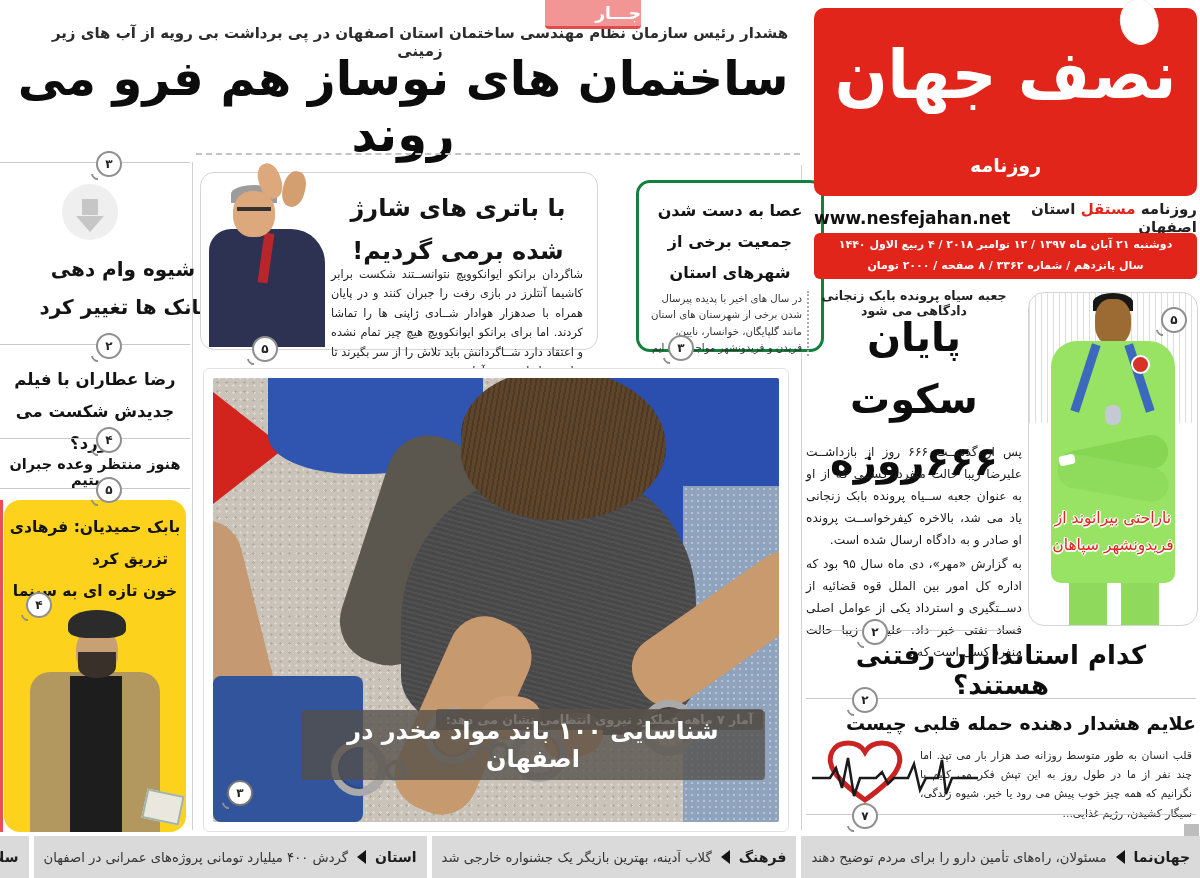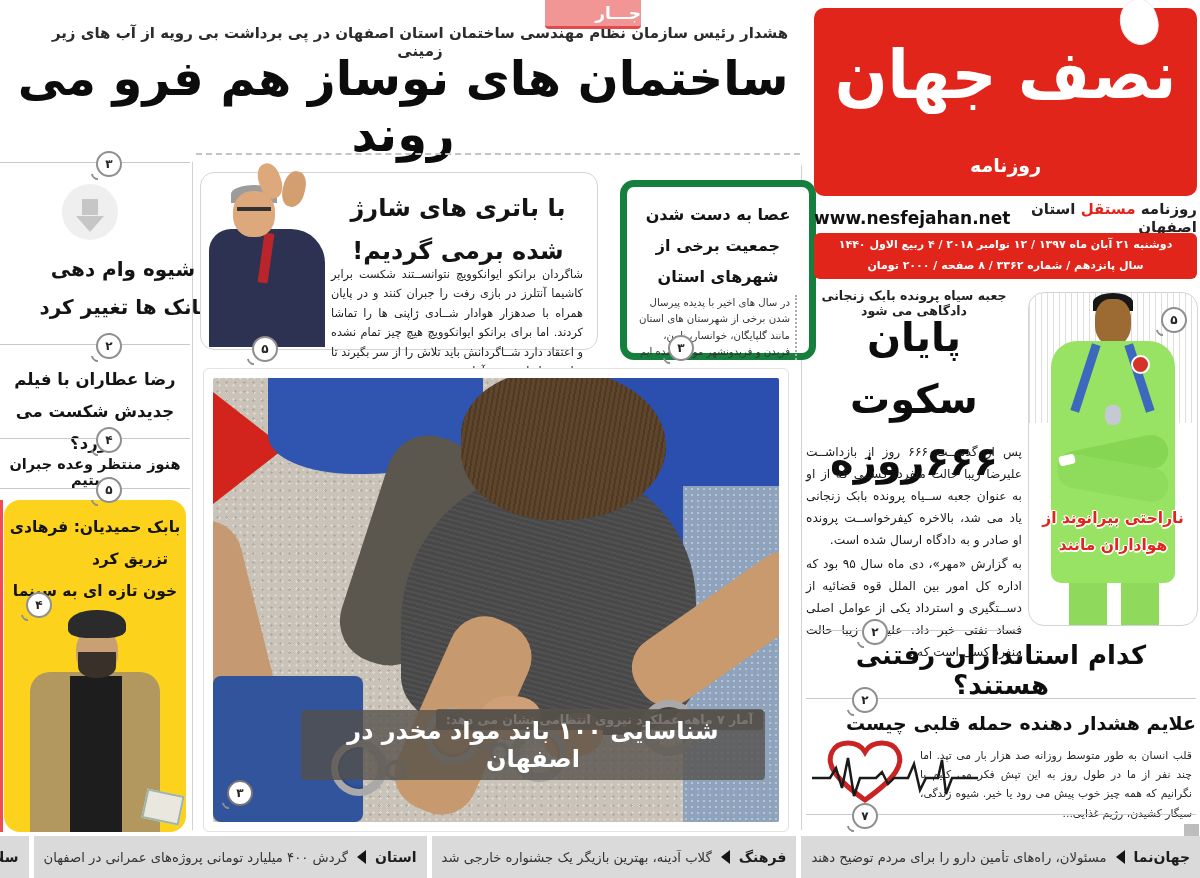--- a/index.html
+++ b/index.html
@@ -48,21 +48,21 @@
                 text-align:justify;color:#222;}
   .branko{position:absolute;left:2px;top:-10px;width:128px;height:184px;}
   .br-suit{position:absolute;left:6px;top:66px;width:116px;height:118px;background:#2d3252;border-radius:22px 34px 0 0;}
   .br-lapel{position:absolute;left:58px;top:70px;width:10px;height:50px;background:#b8262c;transform:rotate(8deg);}
   .br-head{position:absolute;left:30px;top:28px;width:42px;height:46px;background:#dca87c;border-radius:45%;}
   .br-hair{position:absolute;left:28px;top:22px;width:46px;height:18px;background:#9c9c9c;border-radius:50% 50% 0 0;}
   .br-glasses{position:absolute;left:34px;top:44px;width:34px;height:4px;background:#333;}
   .br-hand1{position:absolute;left:56px;top:0;width:22px;height:36px;background:#dca87c;border-radius:45%;transform:rotate(-18deg);}
   .br-hand2{position:absolute;left:80px;top:8px;width:22px;height:36px;background:#d49f70;border-radius:45%;transform:rotate(14deg);}
   
-  .cane-box{left:620px;top:180px;width:182px;height:166px;background:#fff;border:7px solid #15803d;border-radius:14px;}
+  .cane-box{left:636px;top:180px;width:182px;height:166px;background:#fff;border:3px solid #15803d;border-radius:14px;}
   .cane-title{position:absolute;top:12px;left:0;right:0;text-align:center;font-size:16px;font-weight:bold;line-height:1.95;color:#141414;}
   .cane-body{position:absolute;top:108px;right:12px;width:152px;font-size:10.2px;line-height:1.6;text-align:right;
              color:#333;border-right:2px dotted #aaa;padding-right:5px;}
   
   .photo-card{left:203px;top:368px;width:586px;height:464px;background:#fff;border:1px solid #e2e2e2;
               border-radius:6px;padding:9px;box-sizing:border-box;}
   .photo{position:relative;width:566px;height:444px;overflow:hidden;border-radius:2px;
          background-color:#c9c3b9;
          background-image:radial-gradient(#b3ac9f 1px,transparent 1.4px),radial-gradient(#ddd8cd 1px,transparent 1.4px);
          background-size:9px 9px,7px 7px;background-position:0 0,3px 4px;}
@@ -122,21 +122,21 @@
   .gk-arm1{position:absolute;left:28px;top:150px;width:112px;height:34px;background:#86d553;border-radius:18px;transform:rotate(-12deg);}
   .gk-arm2{position:absolute;left:28px;top:168px;width:112px;height:34px;background:#8fdb5b;border-radius:18px;transform:rotate(10deg);}
   .gk-rib1{position:absolute;left:52px;top:50px;width:9px;height:70px;background:#3c68bd;transform:rotate(18deg);}
   .gk-rib2{position:absolute;left:106px;top:50px;width:9px;height:70px;background:#3c68bd;transform:rotate(-18deg);}
   .gk-medal{position:absolute;left:76px;top:112px;width:16px;height:20px;background:#c4c9d4;border-radius:40%;}
   .gk-badge{position:absolute;left:102px;top:62px;width:15px;height:15px;background:#d5322a;border:2px solid #fff;border-radius:50%;}
   .gk-cuff{position:absolute;left:30px;top:162px;width:16px;height:10px;background:#fff;border-radius:3px;transform:rotate(-12deg);}
   .gk-leg1{position:absolute;left:40px;top:290px;width:38px;height:42px;background:#8fd95c;}
   .gk-leg2{position:absolute;left:92px;top:290px;width:38px;height:42px;background:#8fd95c;}
   .gk-caption{position:absolute;left:0;right:0;top:212px;text-align:center;color:#e1251b;font-size:15.5px;
-              font-weight:bold;line-height:1.75;z-index:6;
+              font-weight:normal;line-height:1.75;z-index:6;
               text-shadow:1.5px 0 #fff,-1.5px 0 #fff,0 1.5px #fff,0 -1.5px #fff,1px 1px #fff,-1px -1px #fff;}
   
   .gov-headline{left:806px;top:640px;width:390px;text-align:center;font-size:26px;font-weight:bold;color:#0e0e0e;}
   .health-headline{left:806px;top:712px;width:390px;text-align:right;font-size:19px;font-weight:bold;color:#101010;}
   .health-body{left:920px;top:746px;width:272px;font-size:10.8px;line-height:1.78;text-align:justify;color:#2a2a2a;}
   .heart-wrap{left:810px;top:738px;width:170px;height:80px;}
   
   .footer{left:0;top:836px;width:1200px;height:42px;background:#fff;display:flex;gap:5px;direction:rtl;}
   .fsec{background:#dadada;height:42px;display:flex;align-items:center;gap:9px;padding:0 10px;box-sizing:border-box;}
   .flabel{font-size:14px;font-weight:bold;color:#1c1c1c;white-space:nowrap;}
@@ -282,21 +282,21 @@
     <div class="gk-rib2"></div>
     <div class="gk-medal"></div>
     <div class="gk-badge"></div>
     <div class="gk-arm1"></div>
     <div class="gk-arm2"></div>
     <div class="gk-cuff"></div>
     <div class="gk-leg1"></div>
     <div class="gk-leg2"></div>
     <div class="gk-caption">
       <div>ناراحتی بیرانوند از</div>
-      <div>هواداران مانند</div>
+      <div>فریدونشهر سپاهان</div>
     </div>
     <span class="pcircle" style="right:10px;top:14px;">۵</span>
   </div>
 
   <div class="abs gov-headline">کدام استانداران رفتنی هستند؟</div>
   <div class="rule" style="left:806px;top:698px;width:390px;"></div>
   <span class="pcircle" style="left:852px;top:687px;">۲</span>
 
   <div class="abs health-headline">علایم هشدار دهنده حمله قلبی چیست</div>
   <div class="abs health-body">قلب انسان به طور متوسط روزانه صد هزار بار می تپد. اما چند نفر از ما در طول روز به این تپش فکر می کنیم یا نگرانیم که همه چیز خوب پیش می رود یا خیر. شیوه زندگی، سیگار کشیدن، رژیم غذایی...</div>

